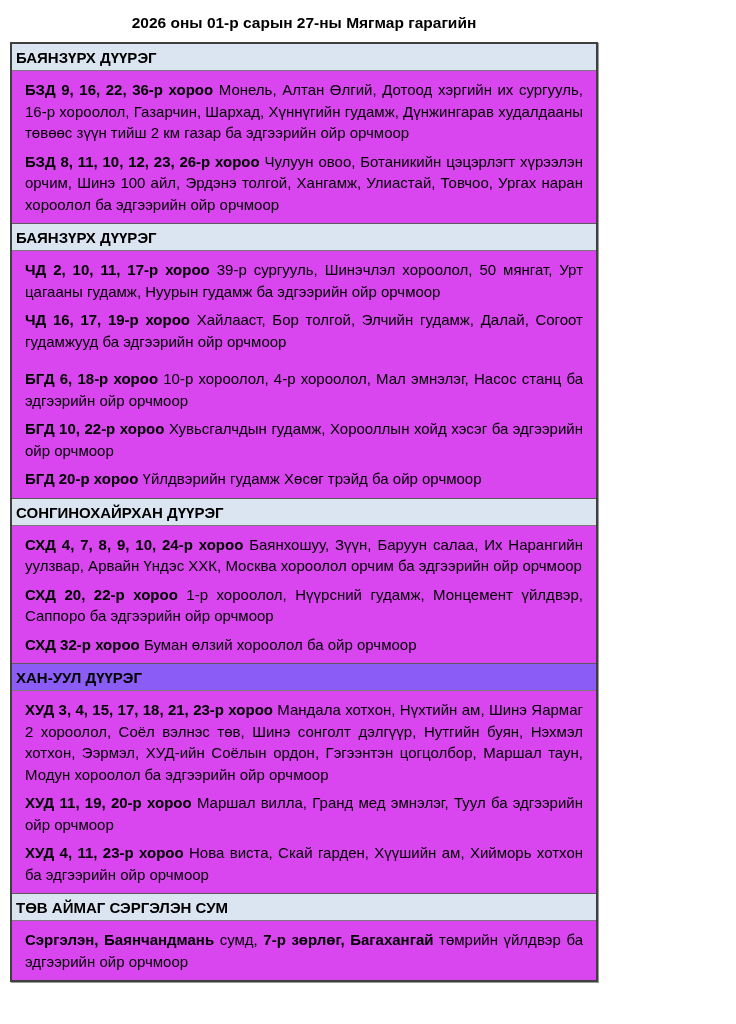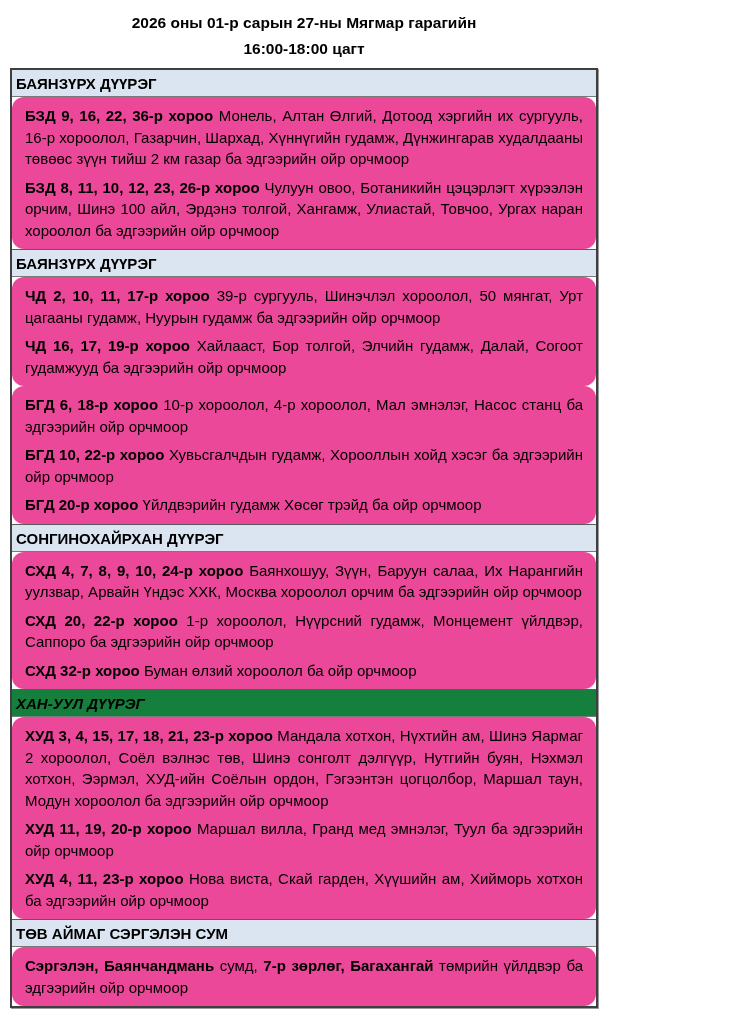--- a/index.html
+++ b/index.html
@@ -33,41 +33,39 @@
     font-weight: bold;
     font-size: 15px;
     padding: 5px 4px 4px 4px;
     border-top: 1px solid #5a5a5a;
     border-bottom: 1px solid #7a7a7a;
   }
   .schedule-table .section-header:first-child {
     border-top: none;
   }
   .section-body {
-    background: #ec4899;
+    background: #d946ef;
     padding: 1px 13px;
-    border-radius: 12px;
   }
   .row {
     font-size: 15px;
     line-height: 21.5px;
     text-align: justify;
     margin: 7px 0;
   }
   .row .bold {
     font-weight: bold;
   }
 </style>
 </head>
 <body>
 
 <div class="page">
   <div class="title-block">
     <div>2026 оны 01-р сарын 27-ны Мягмар гарагийн</div>
-    <div>16:00-18:00 цагт</div>
   </div>
   <div class="schedule-table" style="border-color: rgb(63, 63, 63);">
       <div class="section-header" style="background: rgb(219, 229, 241);">БАЯНЗҮРХ ДҮҮРЭГ</div>
       <div class="section-body">
         <p class="row"><span class="bold">БЗД 9, 16, 22, 36-р хороо </span><span>Монель, Алтан Өлгий, Дотоод хэргийн их сургууль, 16-р хороолол, Газарчин, Шархад, Хүннүгийн гудамж, Дүнжингарав худалдааны төвөөс зүүн тийш 2 км газар ба эдгээрийн ойр орчмоор</span></p>
         <p class="row"><span class="bold">БЗД 8, 11, 10, 12, 23, 26-р хороо </span><span>Чулуун овоо, Ботаникийн цэцэрлэгт хүрээлэн орчим, Шинэ 100 айл, Эрдэнэ толгой, Хангамж, Улиастай, Товчоо, Ургах наран хороолол ба эдгээрийн ойр орчмоор</span></p>
       </div>
       <div class="section-header" style="background: rgb(219, 229, 241);">БАЯНЗҮРХ ДҮҮРЭГ</div>
       <div class="section-body">
         <p class="row"><span class="bold">ЧД 2, 10, 11, 17-р хороо </span><span>39-р сургууль, Шинэчлэл хороолол, 50 мянгат, Урт цагааны гудамж, Нуурын гудамж ба эдгээрийн ойр орчмоор</span></p>
@@ -77,21 +75,21 @@
         <p class="row"><span class="bold">БГД 6, 18-р хороо </span><span>10-р хороолол, 4-р хороолол, Мал эмнэлэг, Насос станц ба эдгээрийн ойр орчмоор</span></p>
         <p class="row"><span class="bold">БГД 10, 22-р хороо </span><span>Хувьсгалчдын гудамж, Хорооллын хойд хэсэг ба эдгээрийн ойр орчмоор</span></p>
         <p class="row"><span class="bold">БГД 20-р хороо </span><span>Үйлдвэрийн гудамж Хөсөг трэйд ба ойр орчмоор</span></p>
       </div>
       <div class="section-header" style="background: rgb(219, 229, 241);">СОНГИНОХАЙРХАН ДҮҮРЭГ</div>
       <div class="section-body">
         <p class="row"><span class="bold">СХД 4, 7, 8, 9, 10, 24-р хороо </span><span>Баянхошуу, Зүүн, Баруун салаа, Их Нарангийн уулзвар, Арвайн Үндэс ХХК, Москва хороолол орчим ба эдгээрийн ойр орчмоор</span></p>
         <p class="row"><span class="bold">СХД 20, 22-р хороо </span><span>1-р хороолол, Нүүрсний гудамж, Монцемент үйлдвэр, Саппоро ба эдгээрийн ойр орчмоор</span></p>
         <p class="row"><span class="bold">СХД 32-р хороо </span><span>Буман өлзий хороолол ба ойр орчмоор</span></p>
       </div>
-      <div class="section-header" style="background: #15803d; font-style: italic;">ХАН-УУЛ ДҮҮРЭГ</div>
+      <div class="section-header" style="background: #8b5cf6;">ХАН-УУЛ ДҮҮРЭГ</div>
       <div class="section-body">
         <p class="row"><span class="bold">ХУД 3, 4, 15, 17, 18, 21, 23-р хороо </span><span>Мандала хотхон, Нүхтийн ам, Шинэ Яармаг 2 хороолол, Соёл вэлнэс төв, Шинэ сонголт дэлгүүр, Нутгийн буян, Нэхмэл хотхон, Ээрмэл, ХУД-ийн Соёлын ордон, Гэгээнтэн цогцолбор, Маршал таун, Модун хороолол ба эдгээрийн ойр орчмоор</span></p>
         <p class="row"><span class="bold">ХУД 11, 19, 20-р хороо </span><span>Маршал вилла, Гранд мед эмнэлэг, Туул ба эдгээрийн ойр орчмоор</span></p>
         <p class="row"><span class="bold">ХУД 4, 11, 23-р хороо </span><span>Нова виста, Скай гарден, Хүүшийн ам, Хийморь хотхон ба эдгээрийн ойр орчмоор</span></p>
       </div>
       <div class="section-header" style="background: rgb(219, 229, 241);">ТӨВ АЙМАГ СЭРГЭЛЭН СУМ</div>
       <div class="section-body">
         <p class="row"><span class="bold">Сэргэлэн, Баянчандмань </span><span>сумд, </span><span class="bold">7-р зөрлөг, Багахангай </span><span>төмрийн үйлдвэр ба эдгээрийн ойр орчмоор</span></p>
       </div>
     </div>

